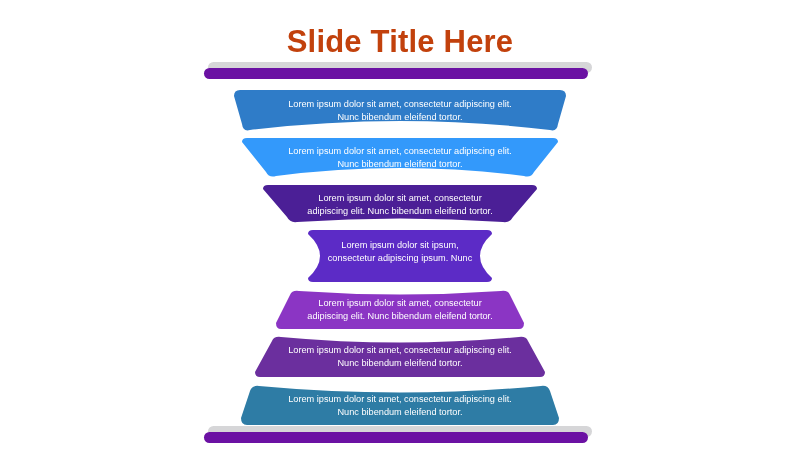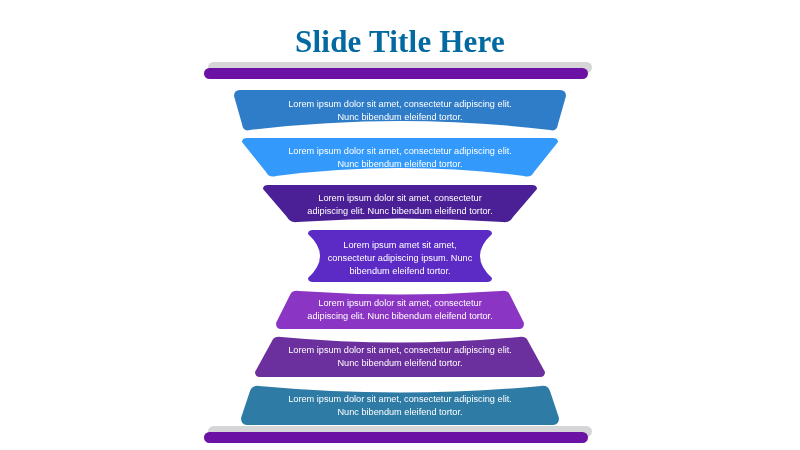--- a/index.html
+++ b/index.html
@@ -95,21 +95,21 @@
     line-height: 13px;
     font-family: "Liberation Sans", sans-serif;
   }
   .seg-text span { display: block; }
 </style>
 </head>
 <body>
 
 <div id="slide" style="background: rgb(255, 255, 255);">
 
-  <div id="slide-title" style="color: #0369a1; font-family: Liberation Serif, serif;">Slide Title Here</div>
+  <div id="slide-title" style="color: #c2410c;">Slide Title Here</div>
 
   <div class="cap-bar" id="top-bar">
     <div class="cap-gray" style="background: rgb(214, 214, 216);"></div>
     <div class="cap-purple" style="background: rgb(107, 17, 163);"></div>
   </div>
 
   <div id="funnel">
 
     <div class="seg" style="top:90px;height:42px;">
       <svg viewBox="0 0 800 42" preserveAspectRatio="none">
@@ -139,23 +139,22 @@
         <span>Lorem ipsum dolor sit amet, consectetur</span>
         <span>adipiscing elit. Nunc bibendum eleifend tortor.</span>
       </div>
     </div>
 
     <div class="seg" style="top:230px;height:52px;">
       <svg viewBox="0 0 800 52" preserveAspectRatio="none">
         <path d="M 308 4 Q 308 0 313 0 L 487 0 Q 492 0 492 4 Q 468 26 492 48 Q 492 52 487 52 L 313 52 Q 308 52 308 48 Q 332 26 308 4 Z" fill="#5c2bc6"></path>
       </svg>
       <div class="seg-text" style="top: 9px; color: rgb(255, 255, 255);">
-        <span>Lorem ipsum amet sit amet,</span>
+        <span>Lorem ipsum dolor sit ipsum,</span>
         <span>consectetur adipiscing ipsum. Nunc</span>
-        <span>bibendum eleifend tortor.</span>
       </div>
     </div>
 
     <div class="seg" style="top:288px;height:41px;">
       <svg viewBox="0 0 800 41" preserveAspectRatio="none">
         <path d="M 290 7 Q 292 2 299 3 Q 400 10 501 3 Q 508 2 510 7 L 524 35 Q 524 41 519 41 L 281 41 Q 276 41 276 35 Z" fill="#8b35c4"></path>
       </svg>
       <div class="seg-text" style="top: 9px; color: rgb(255, 255, 255);">
         <span>Lorem ipsum dolor sit amet, consectetur</span>
         <span>adipiscing elit. Nunc bibendum eleifend tortor.</span>

